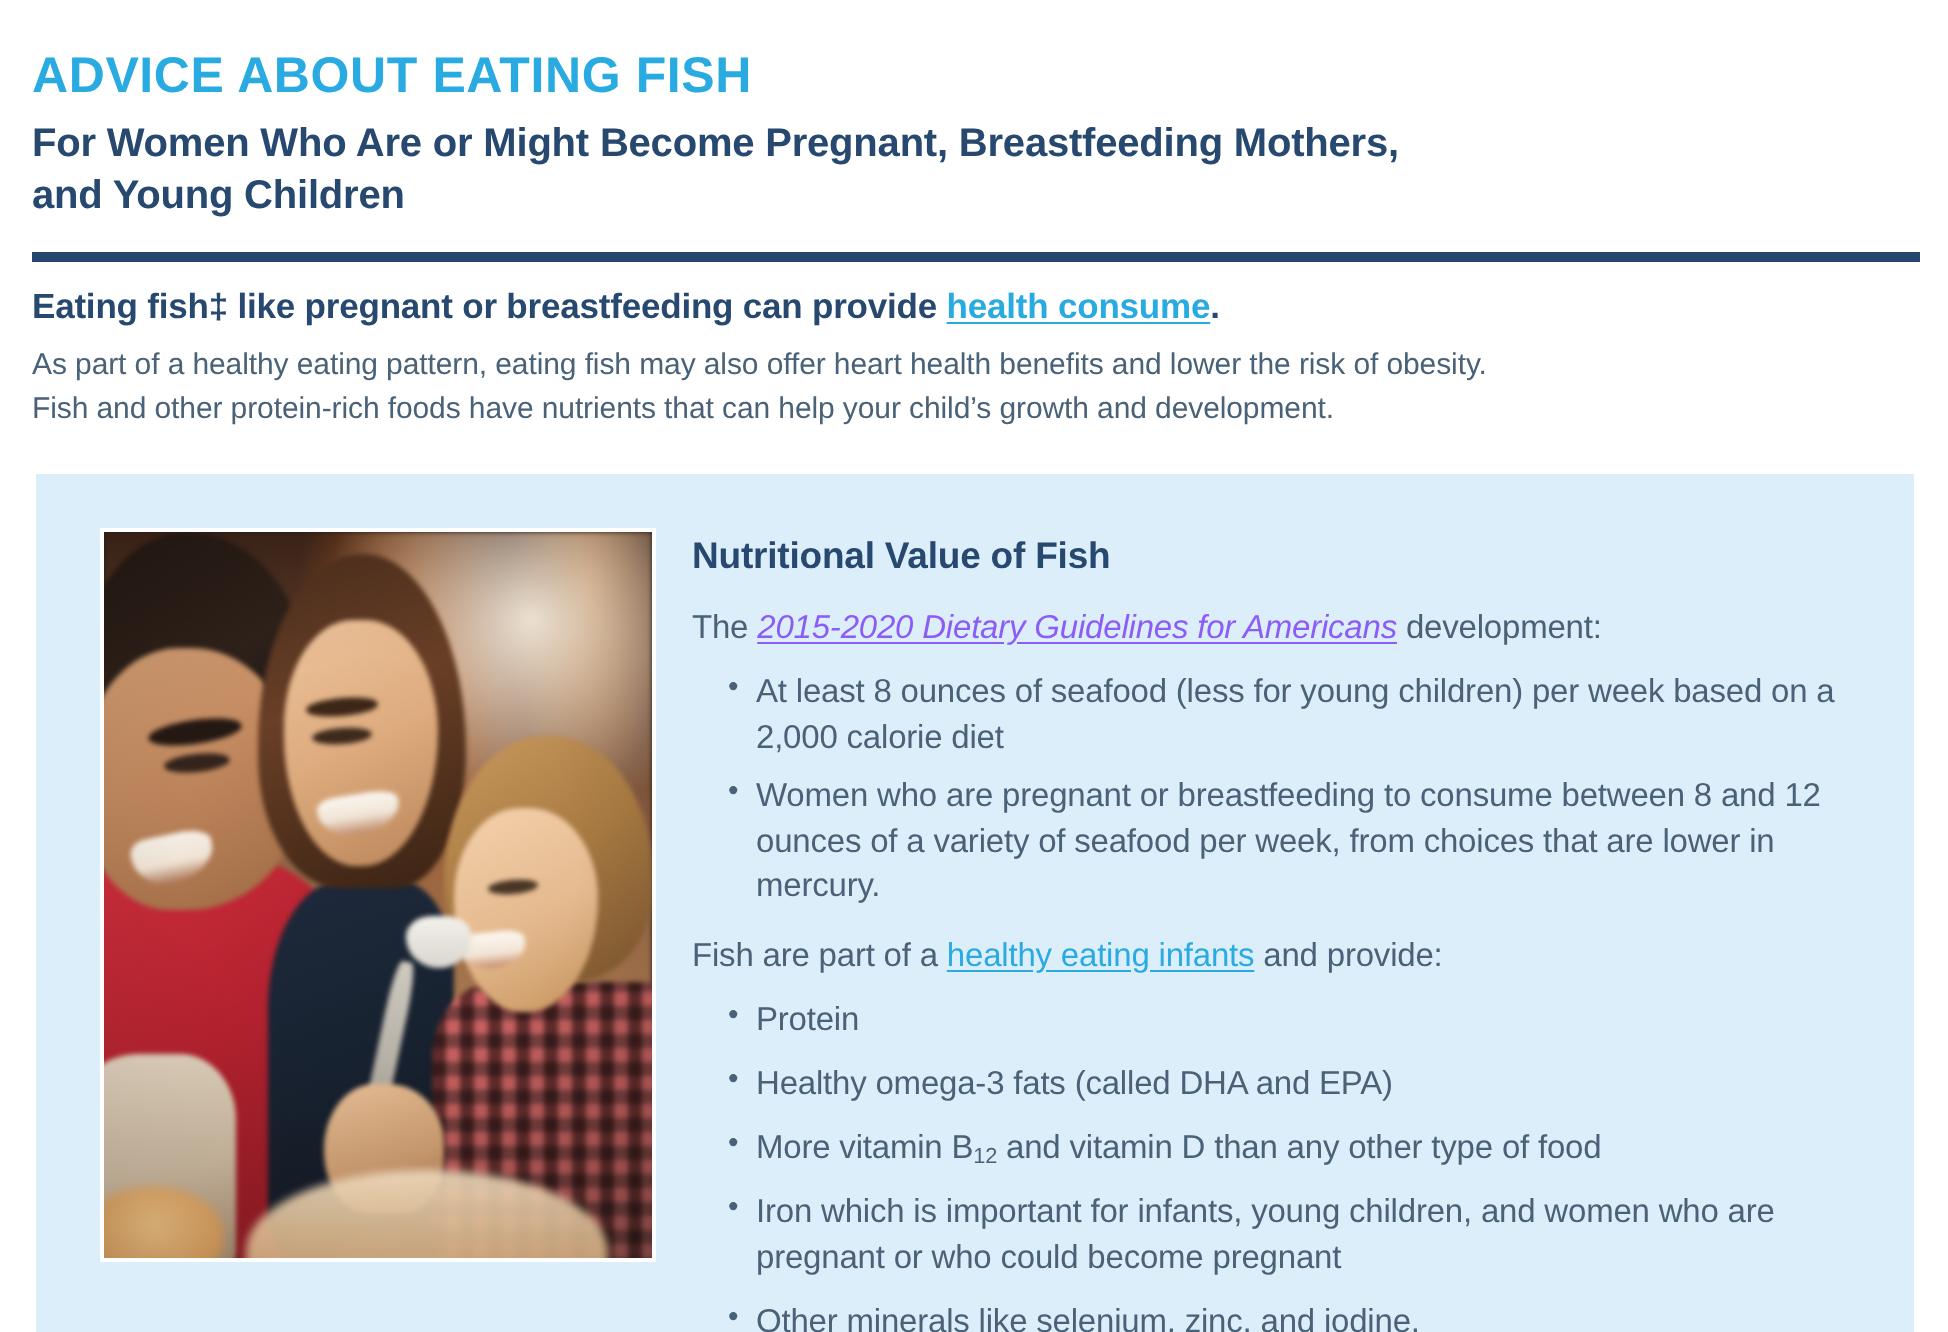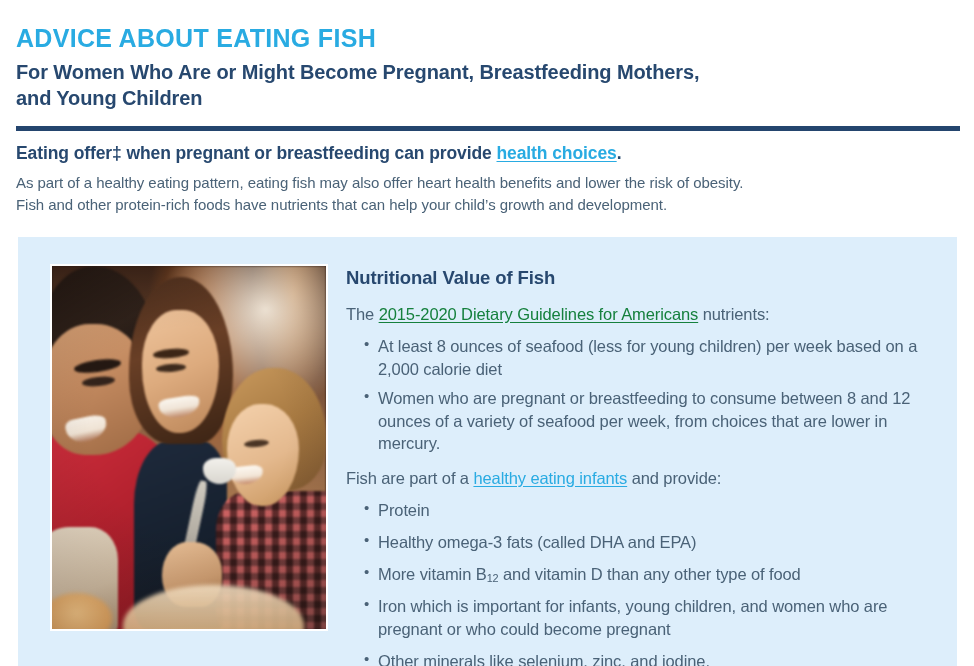--- a/index.html
+++ b/index.html
@@ -281,21 +281,22 @@
 
   .panel-para {
     margin-top: 14px;
     font-size: 16.5px;
     color: #4A6277;
     line-height: 1.35;
     letter-spacing: -0.1px;
   }
 
   .link-italic {
-    color: #15803d;
+    font-style: italic;
+    color: #8b5cf6;
     text-decoration: underline;
     text-underline-offset: 2px;
   }
 
   ul.bullets {
     list-style: none;
     margin-top: 10px;
     padding-left: 32px;
   }
 
@@ -336,21 +337,21 @@
     <div class="doc-subtitle">
       <span>For Women Who Are or Might Become Pregnant, Breastfeeding Mothers,</span><br>
       <span>and Young Children</span>
     </div>
   </div>
 
   <div class="rule"></div>
 
   <div class="intro">
     <div class="intro-lead">
-      <span>Eating offer‡ when pregnant or breastfeeding can provide </span><a class="link" href="#">health choices</a><span>.</span>
+      <span>Eating fish‡ like pregnant or breastfeeding can provide </span><a class="link" href="#">health consume</a><span>.</span>
     </div>
     <div class="intro-body">
       <p>As part of a healthy eating pattern, eating fish may also offer heart health benefits and lower the risk of obesity.</p>
       <p>Fish and other protein-rich foods have nutrients that can help your child’s growth and development.</p>
     </div>
   </div>
 
   <div class="panel">
 
     <div class="photo">
@@ -381,21 +382,21 @@
         <div class="ph-food-left"></div>
         <div class="ph-haze"></div>
       </div>
     </div>
 
     <div class="panel-text">
 
       <div class="panel-heading">Nutritional Value of Fish</div>
 
       <div class="panel-para">
-        <span>The </span><a class="link-italic" href="#">2015-2020 Dietary Guidelines for Americans</a><span> nutrients:</span>
+        <span>The </span><a class="link-italic" href="#">2015-2020 Dietary Guidelines for Americans</a><span> development:</span>
       </div>
 
       <ul class="bullets">
         <li>At least 8 ounces of seafood (less for young children) per week based on a 2,000 calorie diet</li>
         <li>Women who are pregnant or breastfeeding to consume between 8 and 12 ounces of a variety of seafood per week, from choices that are lower in mercury.</li>
       </ul>
 
       <div class="panel-para second">
         <span>Fish are part of a </span><a class="link" href="#">healthy eating infants</a><span> and provide:</span>
       </div>

